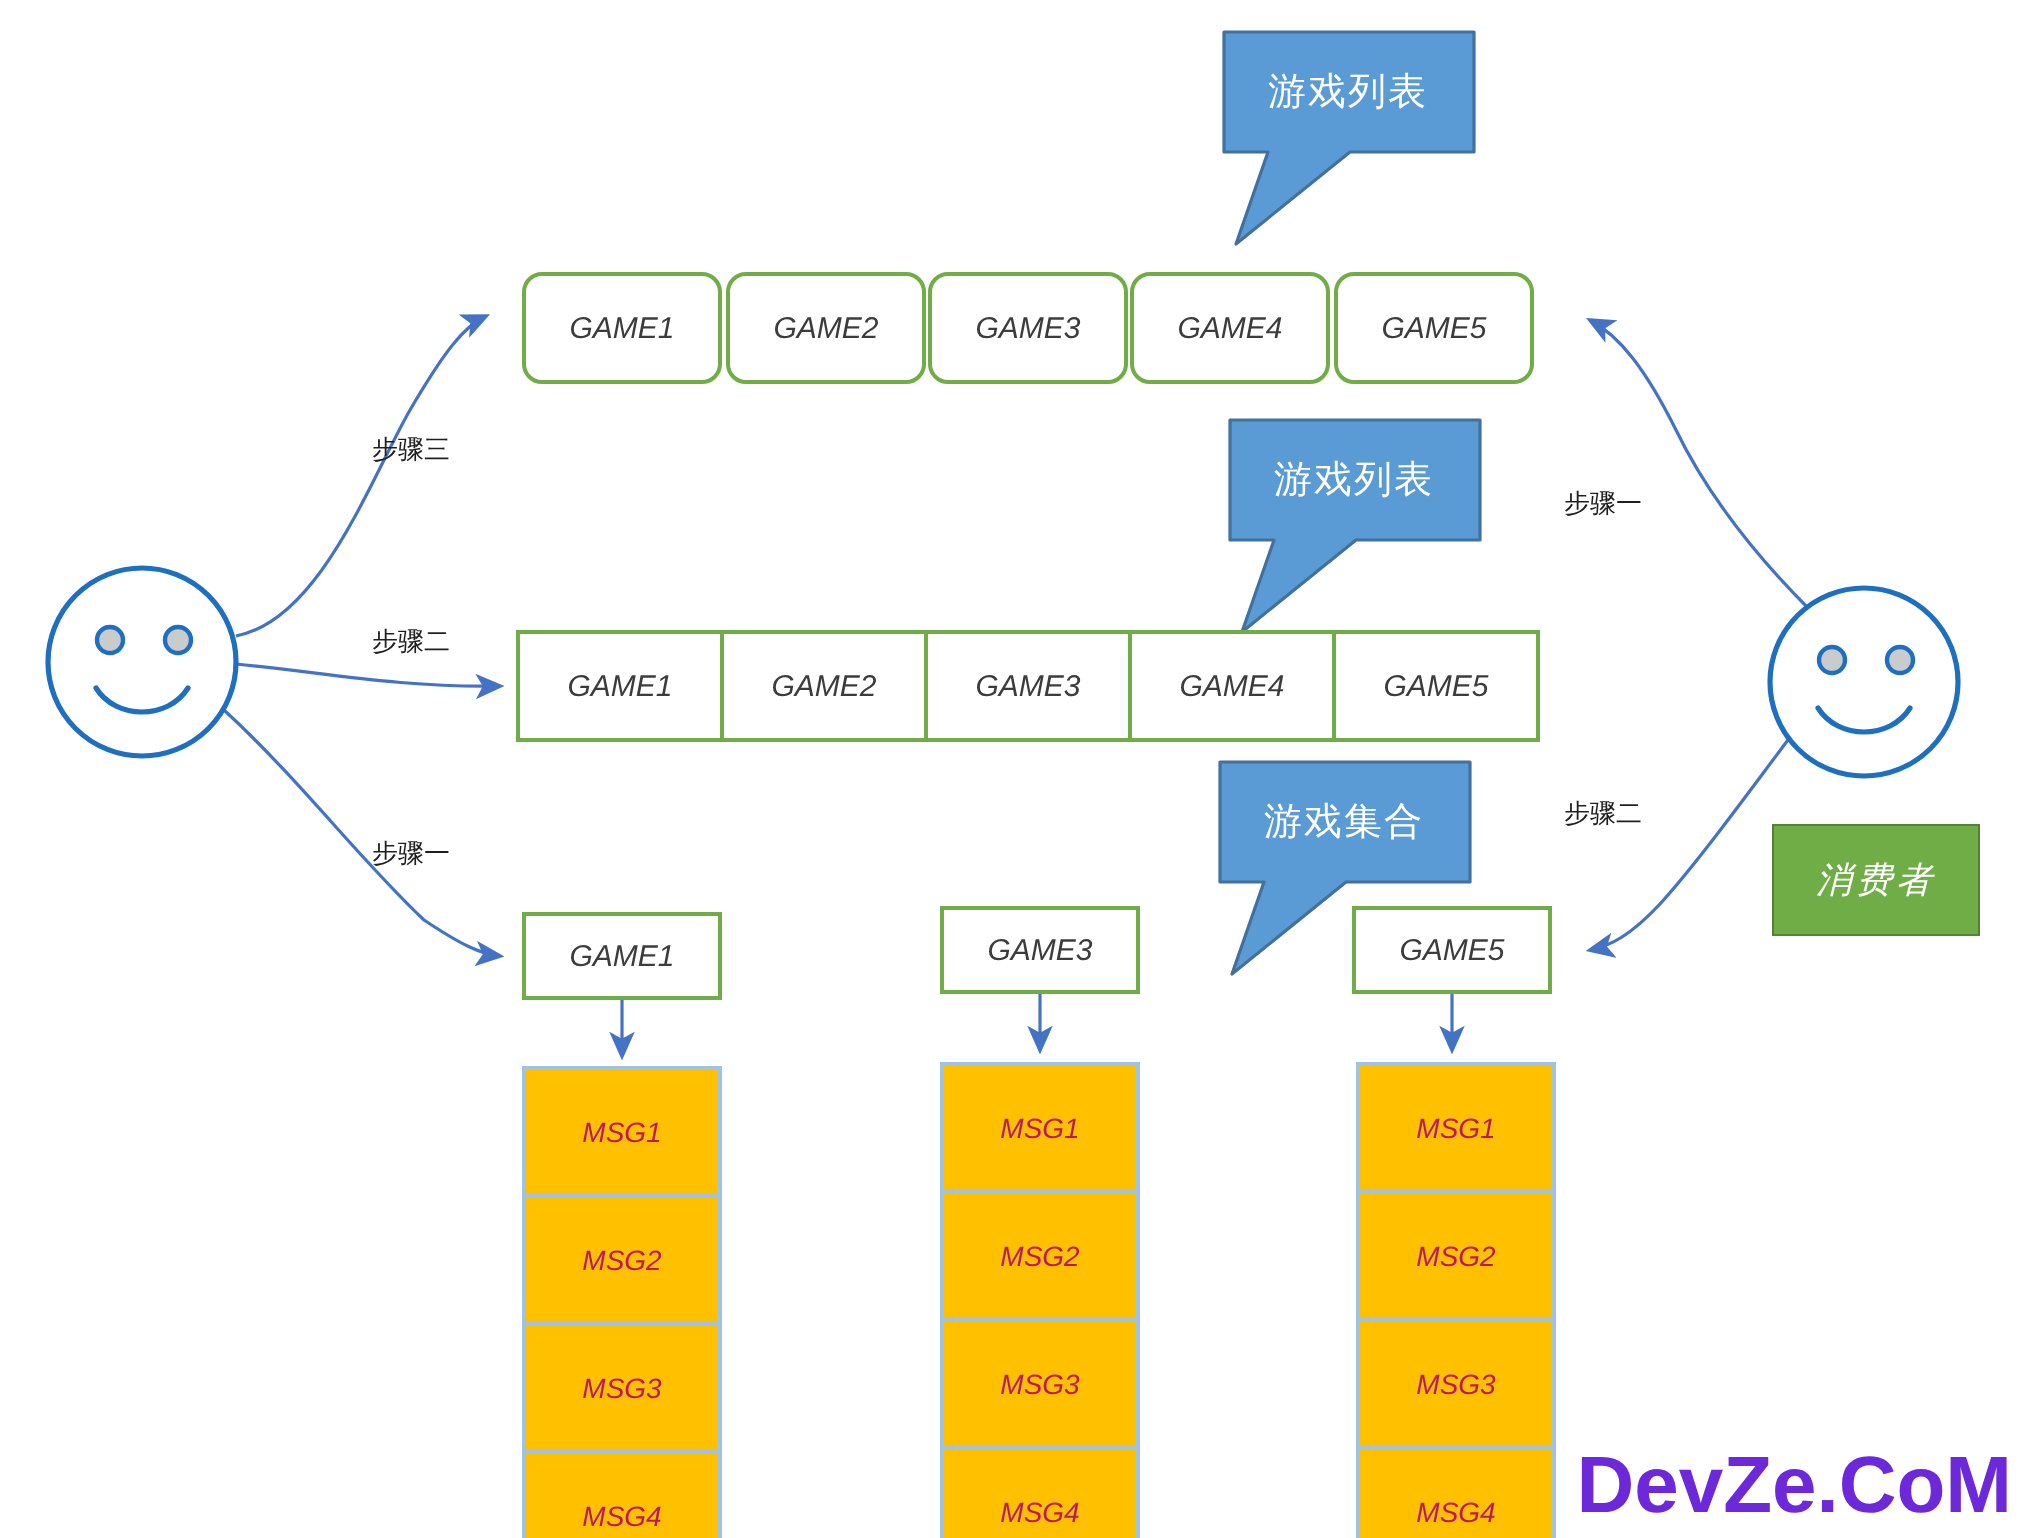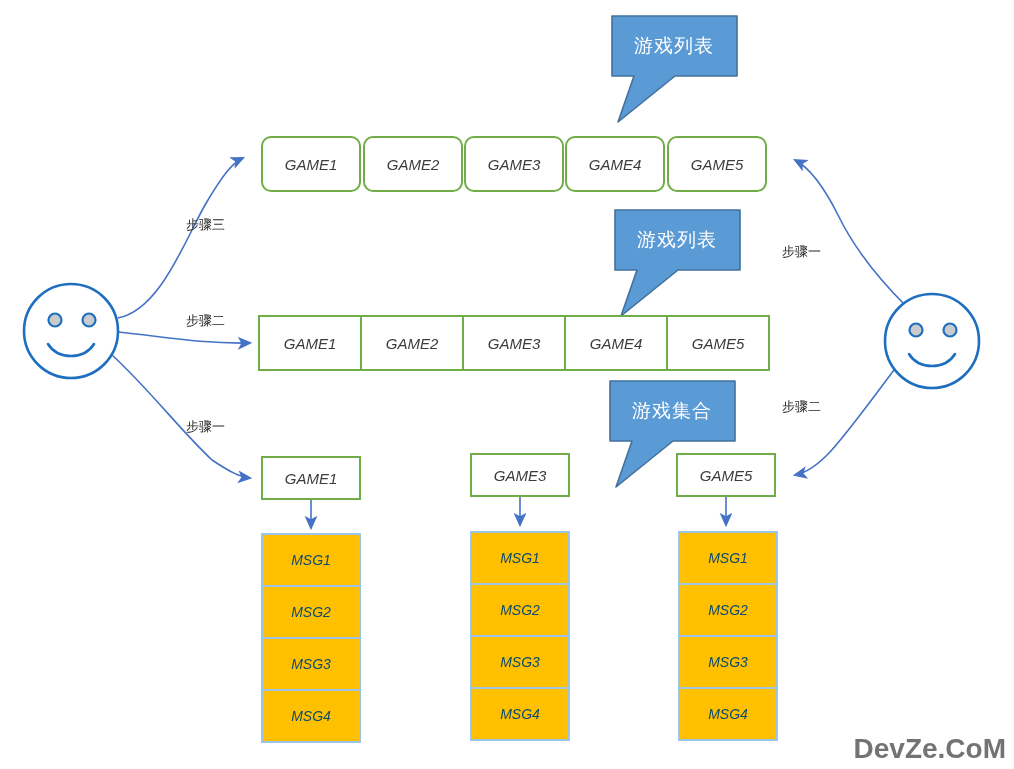--- a/index.html
+++ b/index.html
@@ -71,24 +71,24 @@
     color: #3c3c3c;
     font-size: 15px;
     width: 100px;
     height: 44px;
   }
 
   
   .msg {
     border: 2px solid #9DC3E6;
     background: #FFC000;
-    color: #0c4a6e;
+    color: #be185d;
     font-size: 14px;
     width: 100px;
-    height: 54px;
+    height: 66px;
     margin-top: -2px;
   }
   .msg-stack {
     position: absolute;
     display: flex;
     flex-direction: column;
   }
   .msg-stack .msg:first-child { margin-top: 0; }
 
   
@@ -134,24 +134,24 @@
     user-select: none;
   }
   .wm-cn {
     font-size: 34px;
     font-weight: bold;
     letter-spacing: 8px;
     color: #1a73d4;
     -webkit-text-stroke: 1px #ffffff;
   }
   .wm-en {
-    font-size: 28px;
+    font-size: 40px;
     font-weight: bold;
     letter-spacing: 0px;
-    color: #737373;
+    color: #6d28d9;
     margin-top: -2px;
   }
 </style>
 </head>
 <body>
 
 <div id="canvas">
 
   <svg class="svg-layer" viewBox="0 0 1014 769">
     <defs>
@@ -294,20 +294,23 @@
       <span>MSG2</span>
     </div>
     <div class="node msg" style="position:relative;">
       <span>MSG3</span>
     </div>
     <div class="node msg" style="position:relative;">
       <span>MSG4</span>
     </div>
   </div>
 
+  <div class="node role-label" style="left:886px; top:412px;">
+    <span>消费者</span>
+  </div>
 
   <div class="step" style="left:186px; top:216px;">
     <span>步骤三</span>
   </div>
   <div class="step" style="left:186px; top:312px;">
     <span>步骤二</span>
   </div>
   <div class="step" style="left:186px; top:418px;">
     <span>步骤一</span>
   </div>

